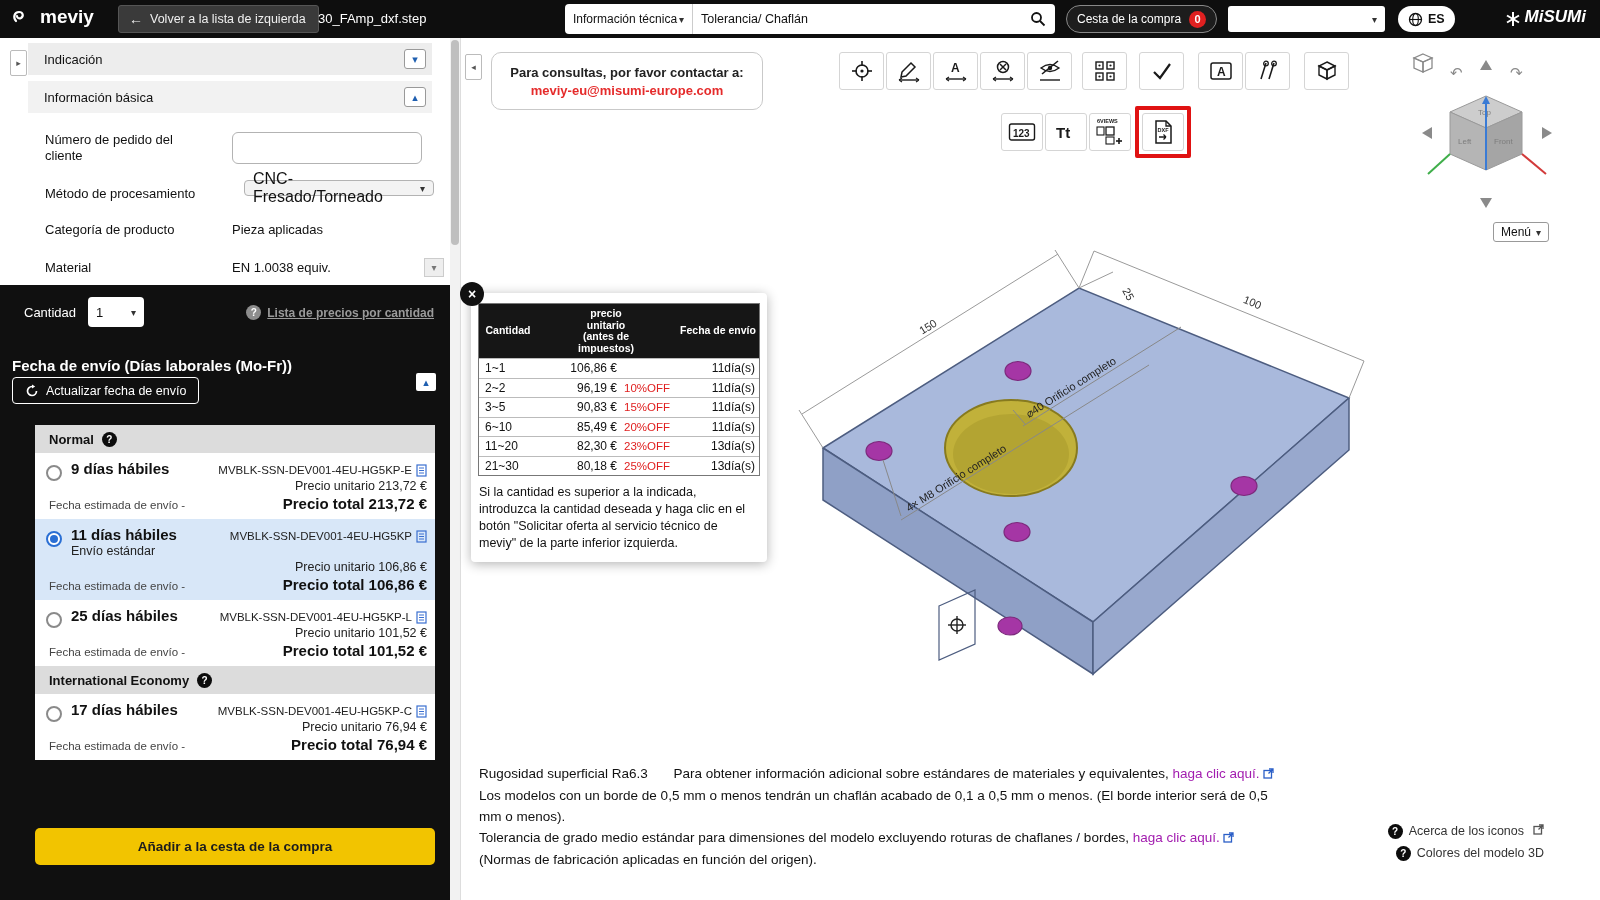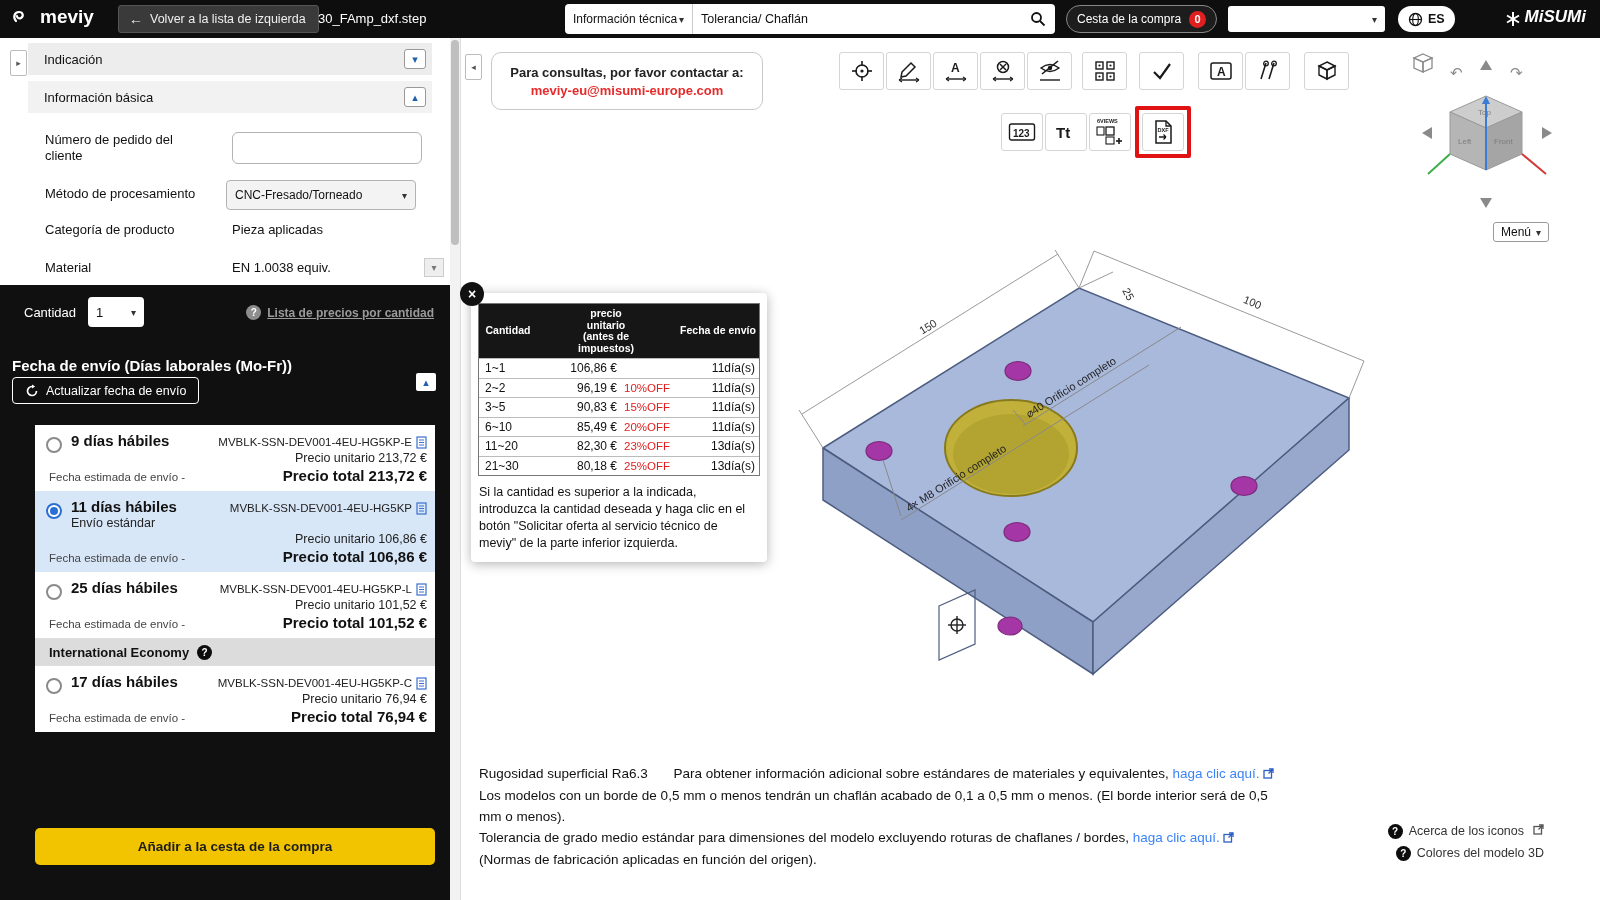--- a/index.html
+++ b/index.html
@@ -45,22 +45,22 @@
     display:flex; align-items:center; padding:0 6px 0 16px; font-size:13px; color:#111; }
   .sec-row .spacer { flex:1; }
   .mini-btn { width:22px; height:20px; background:#fff; border:1px solid #999; border-radius:3px;
     display:flex; align-items:center; justify-content:center; cursor:pointer; }
   .mini-btn.down::after { content:"\25BE"; color:#1f5fb0; font-size:11px; }
   .mini-btn.up::after { content:"\25B4"; color:#1f5fb0; font-size:11px; }
   .f-label { position:absolute; left:45px; width:165px; font-size:13px; color:#111; line-height:16px; }
   .f-value { position:absolute; left:232px; font-size:13px; color:#111; }
   .f-input { position:absolute; left:232px; width:190px; height:32px; border:1px solid #b3b3b3;
     border-radius:6px; font-size:13px; padding:0 8px; font-family:inherit; }
-  .f-select { position:absolute; left:226px; width:190px; height:30px; background:#f3f3f3;
-    border:1px solid #b3b3b3; border-radius:4px; font-size:12px; display:flex; align-items:center;
+  .f-select { position:absolute; left:244px; width:190px; height:16px; background:#f3f3f3;
+    border:1px solid #b3b3b3; border-radius:4px; font-size:16px; display:flex; align-items:center;
     justify-content:space-between; padding:0 8px; cursor:pointer; }
   .scroll-dn { position:absolute; right:16px; top:220px; width:20px; height:19px; background:#eee;
     border:1px solid #ccc; display:flex; align-items:center; justify-content:center; cursor:pointer; }
   .scroll-dn::after{ content:"\25BE"; font-size:10px; color:#777; }
   .sb-scroll { position:absolute; right:0; top:0; width:10px; height:862px; background:#f2f2f2; }
   .sb-thumb { position:absolute; right:1px; top:2px; width:8px; height:205px; background:#bfbfbf;
     border-radius:4px; cursor:pointer; }
 
   #darksec { position:absolute; left:0; top:247px; width:450px; height:615px; background:#101010; color:#fff; }
   .qty-row { position:absolute; left:24px; top:12px; display:flex; align-items:center; gap:12px; }
@@ -139,21 +139,21 @@
     height:19.5px; align-items:center; }
   .pt-qty { padding-left:6px; }
   .pt-price { text-align:right; padding-right:4px; }
   .pt-off { color:#e02020; font-size:11.5px; padding-left:3px; }
   .pt-days { text-align:right; padding-right:6px; }
   .popup-note { padding:8px 10px 4px 8px; font-size:12.5px; line-height:17px; color:#111; }
 
   
   .footnotes { position:absolute; left:18px; top:725px; width:795px; font-size:13.5px;
     line-height:21px; color:#111; }
-  .flink { color:#3b82f6; cursor:pointer; }
+  .flink { color:#a21caf; cursor:pointer; }
   .ext { display:inline-block; vertical-align:-1px; margin-left:3px; }
   .br-info { position:absolute; right:56px; top:782px; text-align:right; font-size:12.5px; color:#333; }
   .br-row { display:flex; align-items:center; justify-content:flex-end; gap:6px; height:22px; cursor:pointer; }
 
   svg text { font-family:"Liberation Sans","DejaVu Sans",sans-serif; }
 </style>
 </head>
 <body>
 
 <div id="topbar">
@@ -244,20 +244,24 @@
     <div class="ship-collapse"></div>
     <button class="update-btn">
       <svg width="14" height="14" viewBox="0 0 14 14">
         <path d="M11.5,7 A4.5,4.5 0 1 1 7,2.5" fill="none" stroke="#fff" stroke-width="1.7"></path>
         <path d="M7,0.5 L10.2,2.5 L7,4.5 Z" fill="#fff"></path>
       </svg>
       <span>Actualizar fecha de envío</span>
     </button>
 
     <div class="opt-card">
+      <div class="opt-header">
+        <span>Normal</span>
+        <span class="qbadge"></span>
+      </div>
 
       <div class="opt">
         <span class="radio"></span>
         <div class="opt-line1">
           <span class="opt-days">9 días hábiles</span>
           <span class="opt-code">
             <span>MVBLK-SSN-DEV001-4EU-HG5KP-E</span>
             <svg width="11" height="13" viewBox="0 0 11 13">
               <rect x="1" y="1" width="9" height="11" fill="none" stroke="#3a6fd0" stroke-width="1.2"></rect>
               <line x1="3" y1="4" x2="8" y2="4" stroke="#3a6fd0" stroke-width="1"></line>

